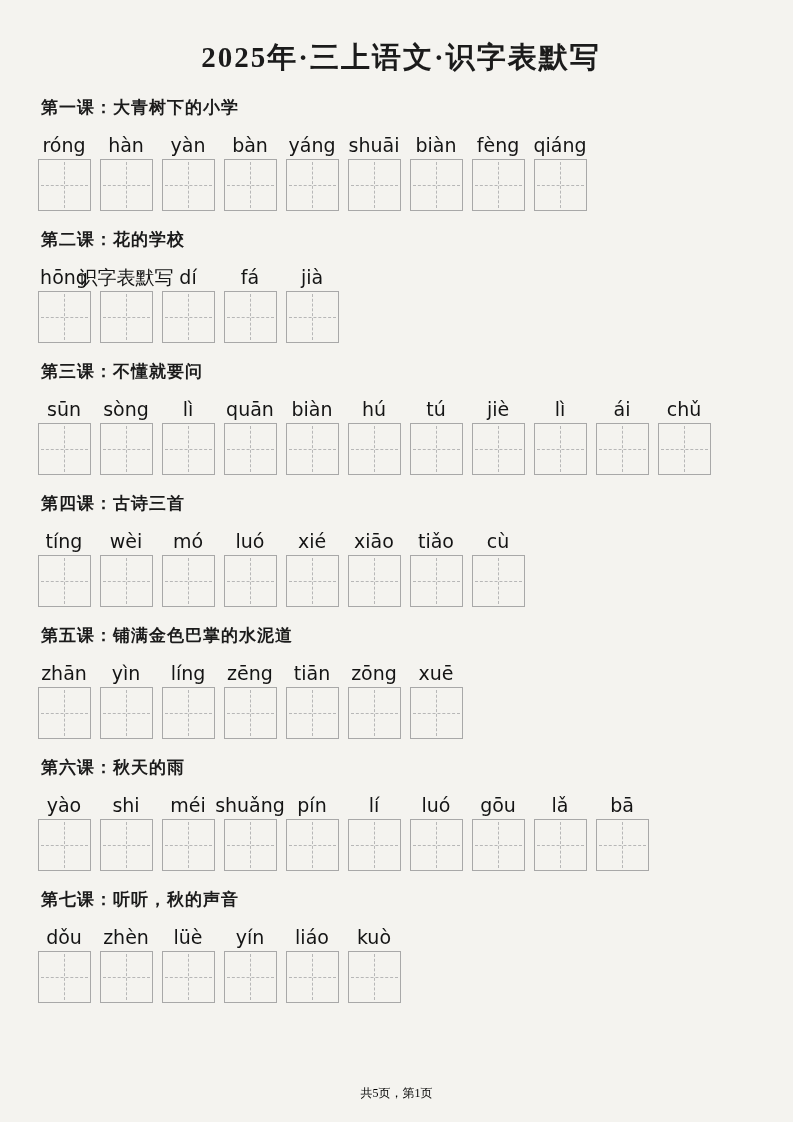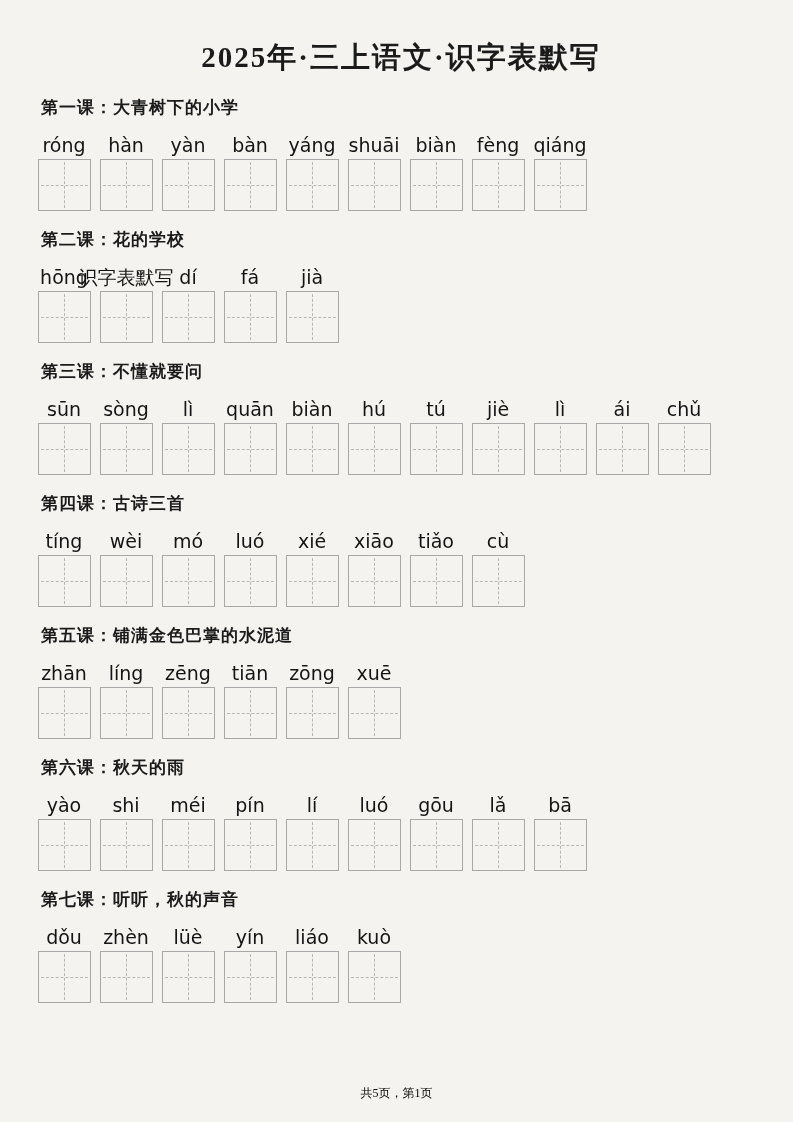--- a/index.html
+++ b/index.html
@@ -383,20 +383,27 @@
     <h2 class="lesson-heading">第五课：铺满金色巴掌的水泥道</h2>
     <div class="pinyin-row">
   <div class="cell">
     <div class="pinyin">zhān</div>
     <div class="box">
       <span class="vline"></span>
       <span class="hline"></span>
     </div>
   </div>
 
+  <div class="cell">
+    <div class="pinyin">yìn</div>
+    <div class="box">
+      <span class="vline"></span>
+      <span class="hline"></span>
+    </div>
+  </div>
 
   <div class="cell">
     <div class="pinyin">líng</div>
     <div class="box">
       <span class="vline"></span>
       <span class="hline"></span>
     </div>
   </div>
 
   <div class="cell">
@@ -453,20 +460,27 @@
   </div>
 
   <div class="cell">
     <div class="pinyin">méi</div>
     <div class="box">
       <span class="vline"></span>
       <span class="hline"></span>
     </div>
   </div>
 
+  <div class="cell">
+    <div class="pinyin">shuǎng</div>
+    <div class="box">
+      <span class="vline"></span>
+      <span class="hline"></span>
+    </div>
+  </div>
 
   <div class="cell">
     <div class="pinyin">pín</div>
     <div class="box">
       <span class="vline"></span>
       <span class="hline"></span>
     </div>
   </div>
 
   <div class="cell">

